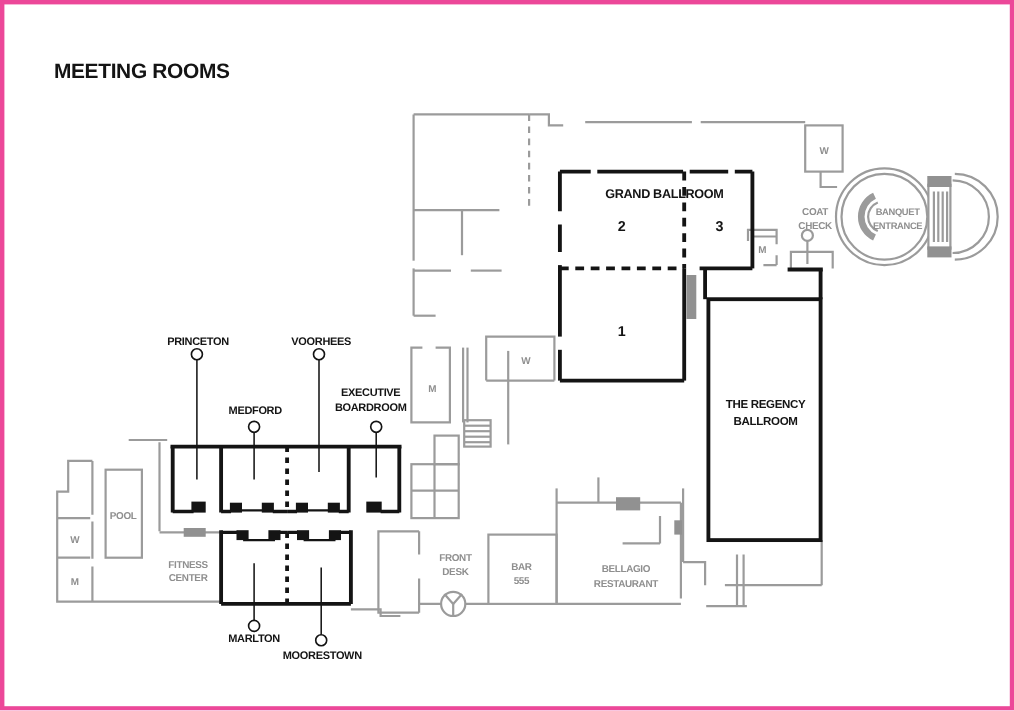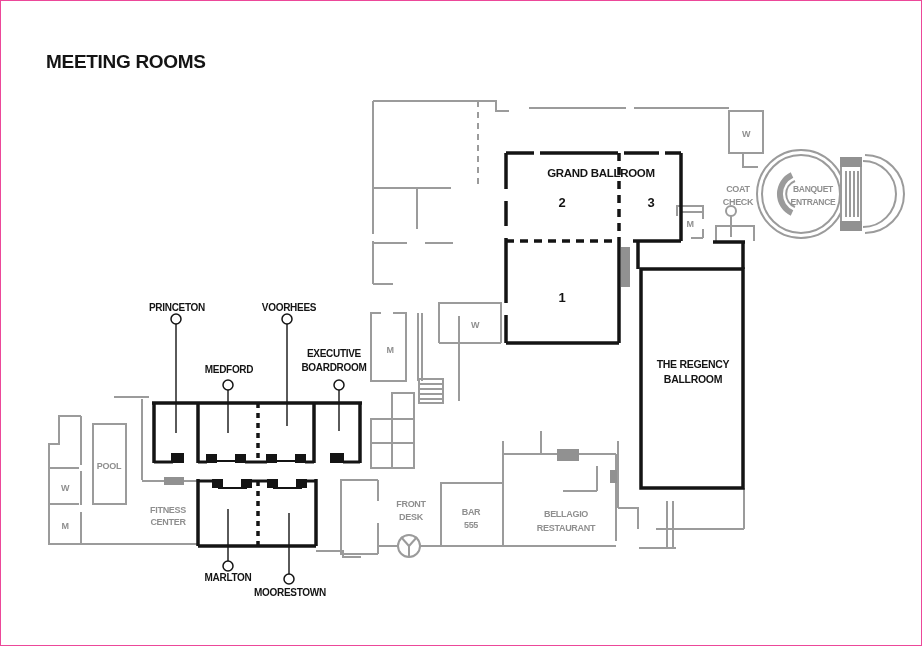--- a/index.html
+++ b/index.html
@@ -1,18 +1,18 @@
 <!DOCTYPE html>
 <html><head>
 <meta charset="utf-8">
 <style>
   html,body{margin:0;padding:0;background:#ffffff;}
   .frame{
     position:relative;width:922px;height:646px;box-sizing:border-box;
-    border:1px solid #ec4899;background:#ffffff;overflow:hidden;
+    border:4px solid #ec4899;background:#ffffff;overflow:hidden;
     font-family:"Liberation Sans",sans-serif;
   }
   svg{position:absolute;top:0;left:0;}
   text{font-family:"Liberation Sans",sans-serif;font-weight:bold;}
   .blk{fill:#141414;letter-spacing:-0.3px;}
   .gry{fill:#8f8f8f;letter-spacing:-0.3px;}
   .wg{stroke:#9b9b9b;stroke-width:2;fill:none;}
   .wb{stroke:#141414;stroke-width:3.5;fill:none;}
   .ld{stroke:#141414;stroke-width:1.4;fill:none;}
 </style>

